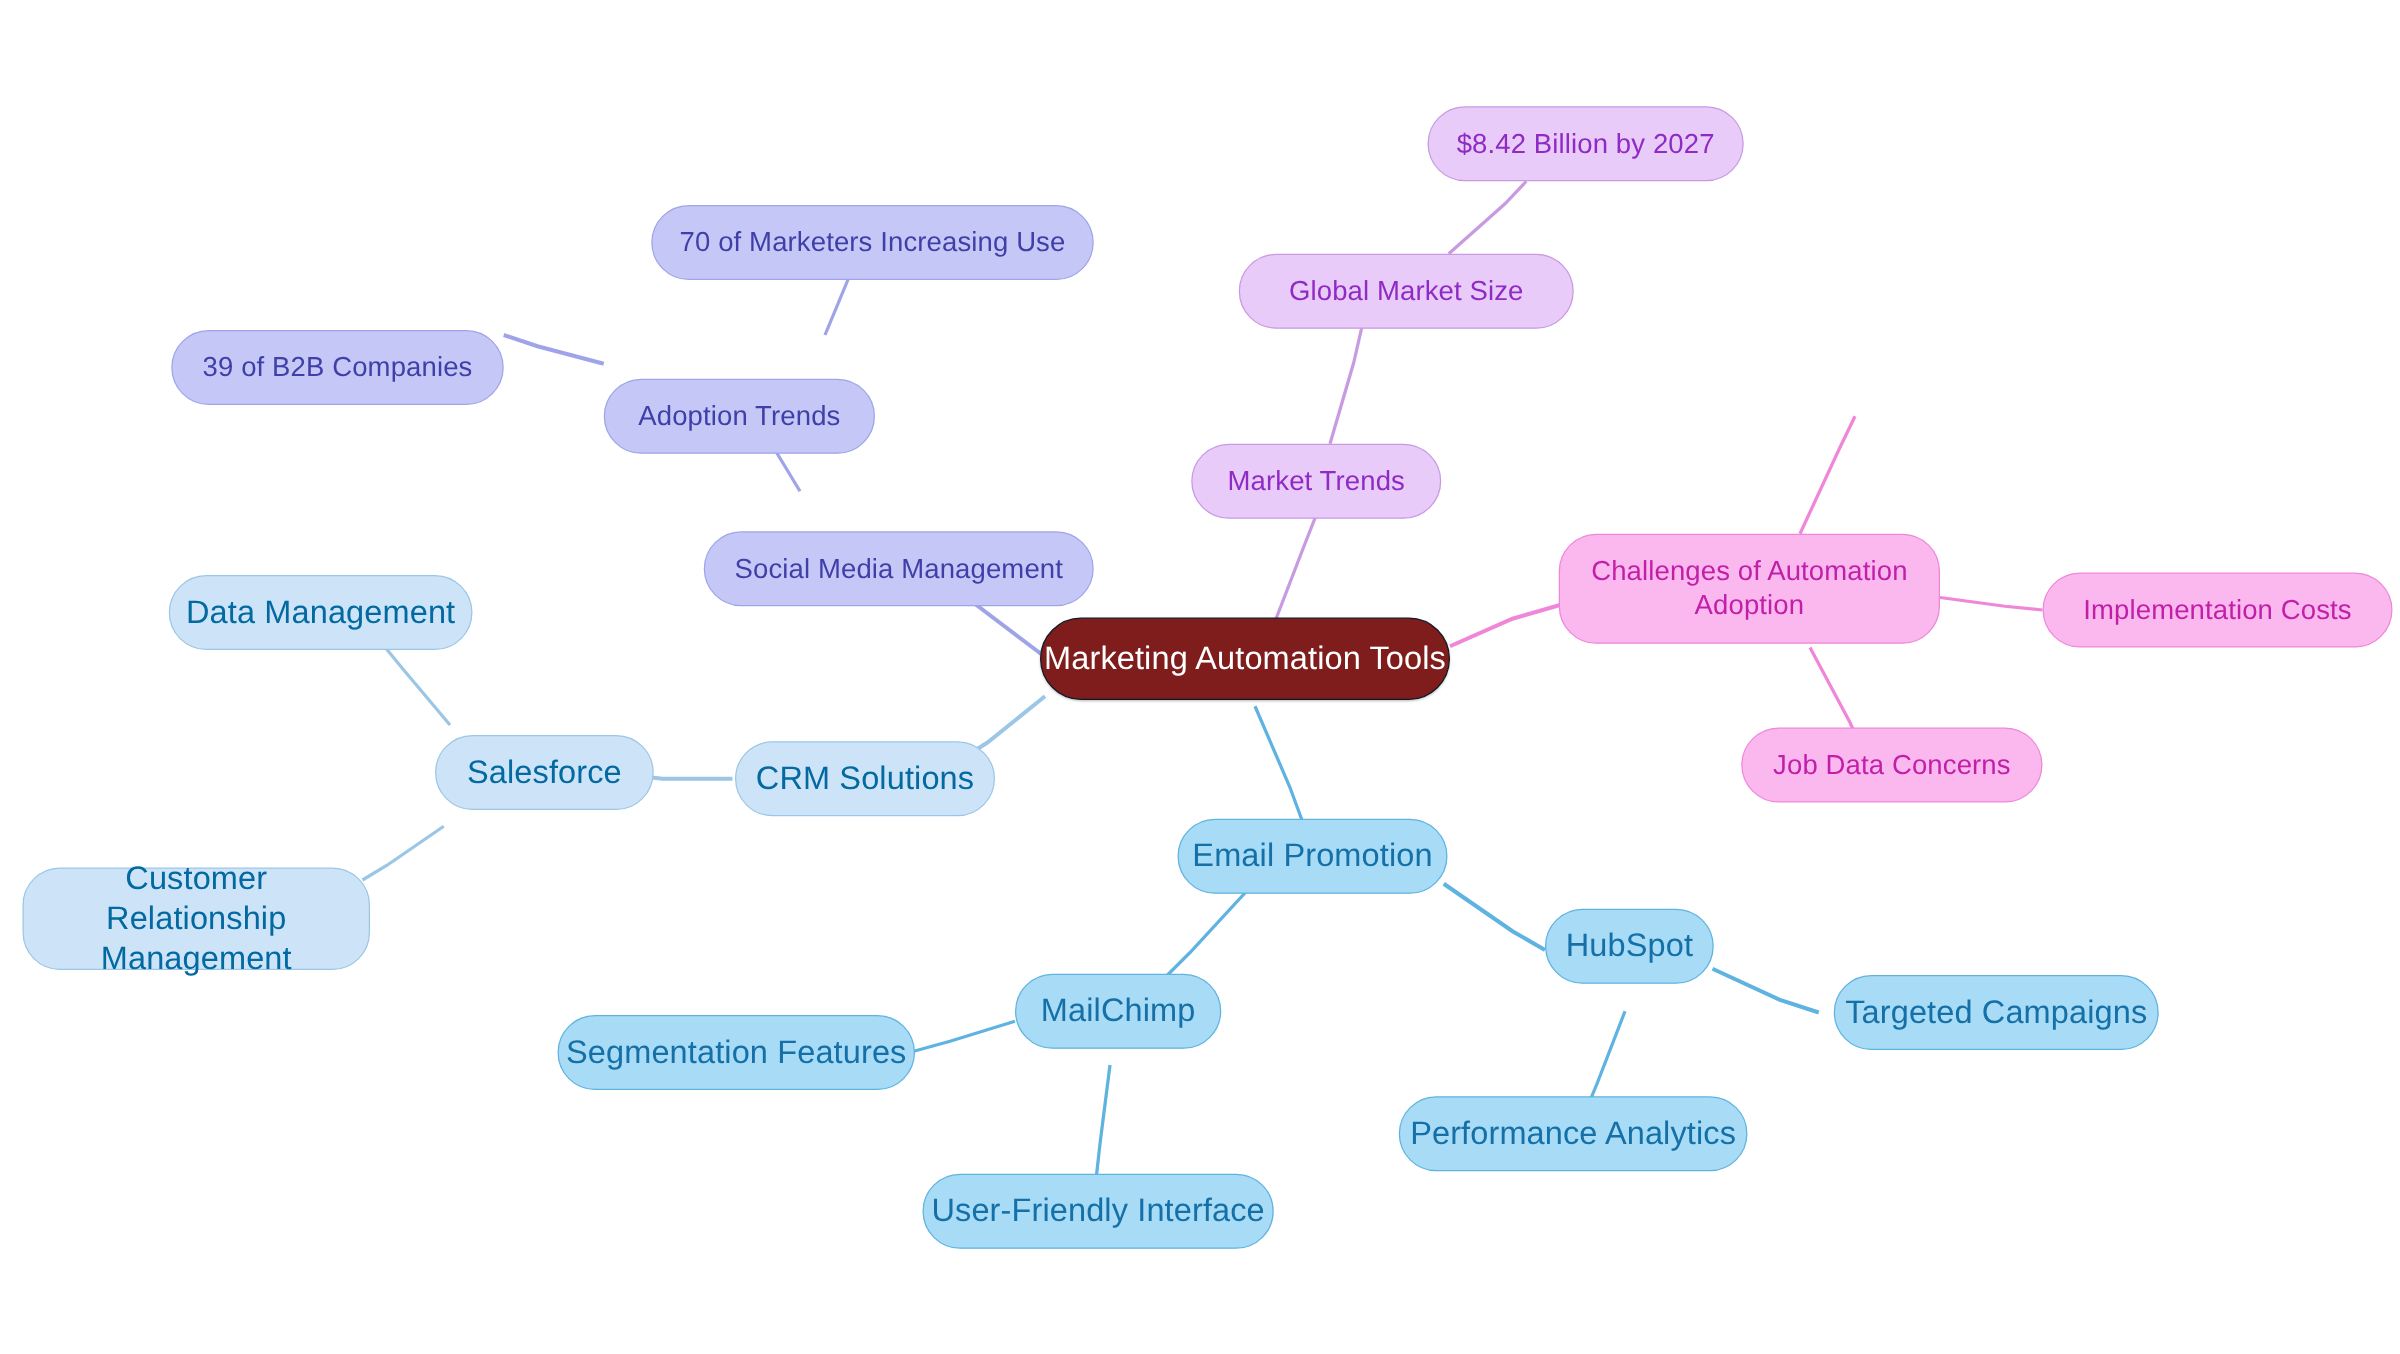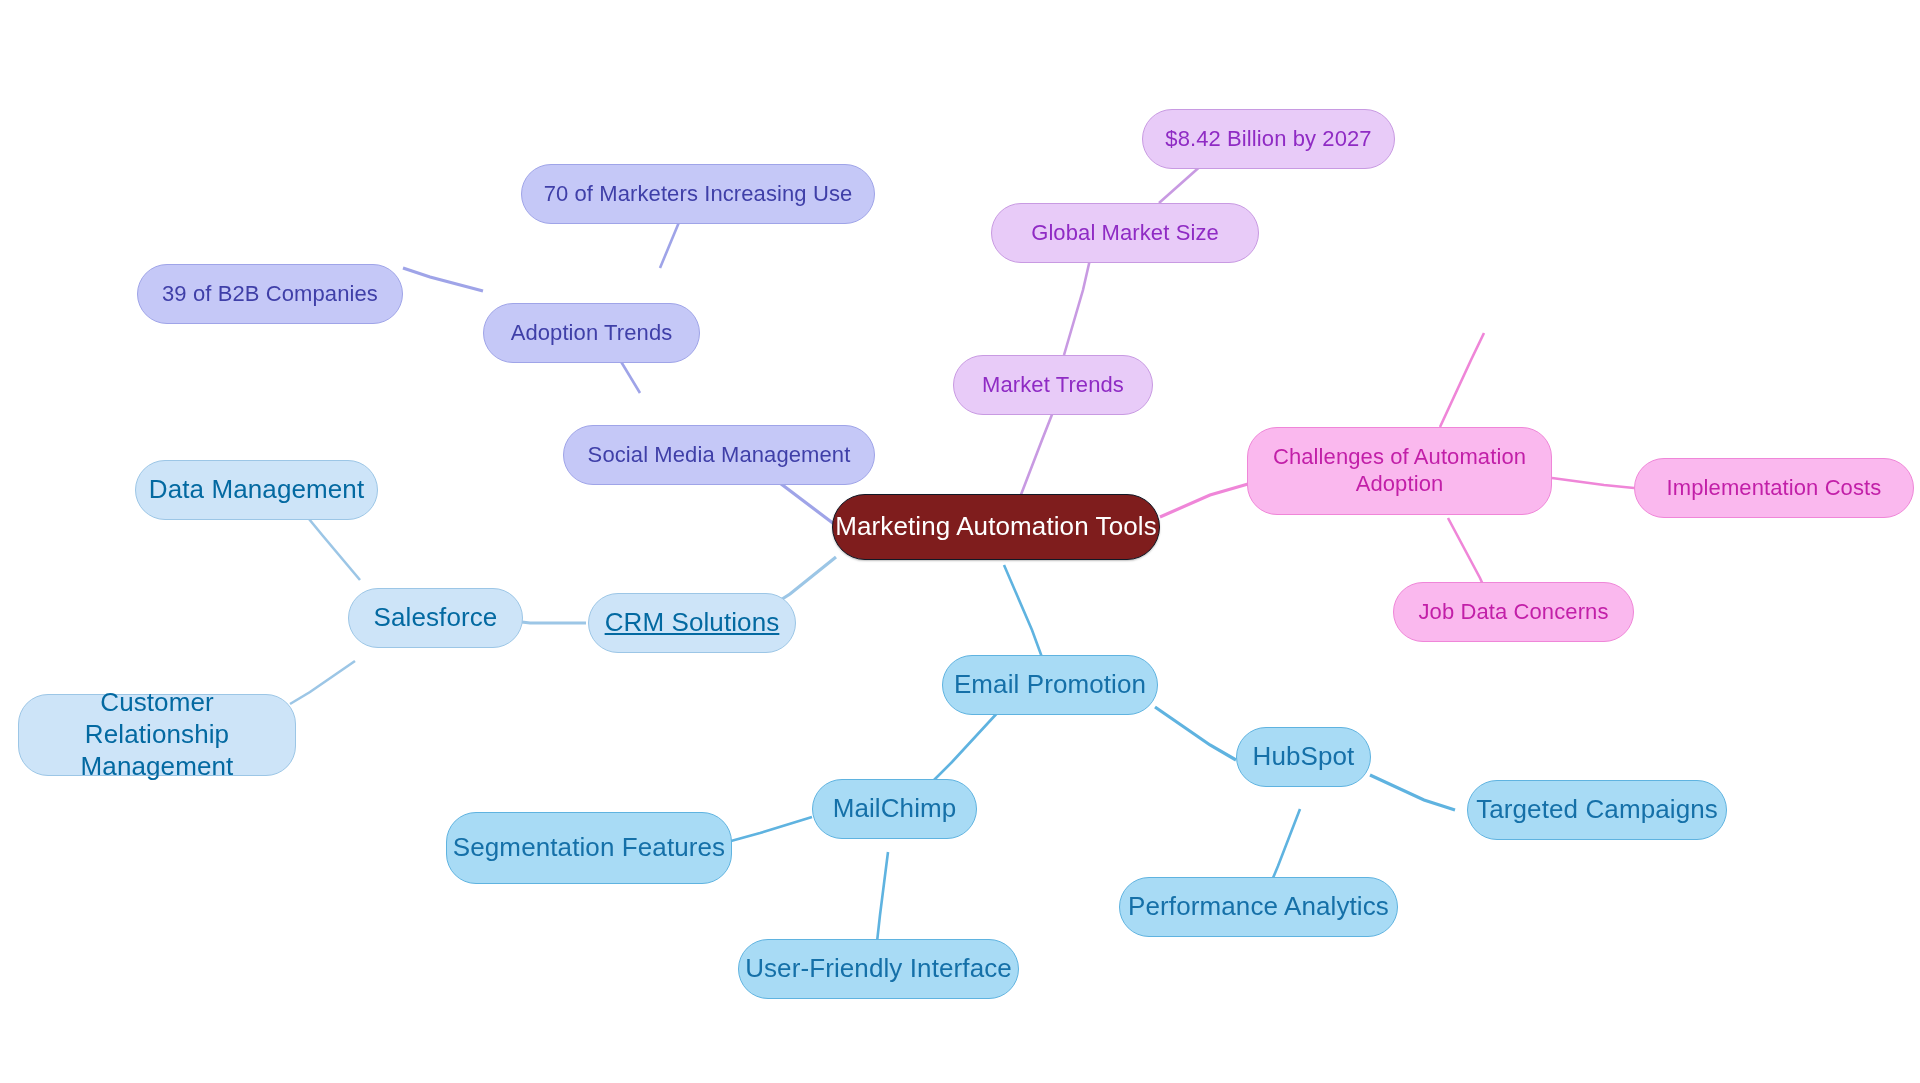--- a/index.html
+++ b/index.html
@@ -126,42 +126,42 @@
   <div class="node node-lav" style="left:483px; top:270px; width:217px; height:60px;">Adoption Trends</div>
 
   <div class="node node-lav" style="left:521px; top:131px; width:354px; height:60px;">70 of Marketers Increasing Use</div>
 
   <div class="node node-lav" style="left:137px; top:231px; width:266px; height:60px;">39 of B2B Companies</div>
 
   <div class="node node-lpurple" style="left:953px; top:355px; width:200px; height:60px;">Market Trends</div>
 
   <div class="node node-lpurple" style="left:991px; top:203px; width:268px; height:60px;">Global Market Size</div>
 
-  <div class="node node-lpurple" style="left:1142px; top:85px; width:253px; height:60px;margin-top:24px;">$8.42 Billion by 2027</div>
+  <div class="node node-lpurple" style="left:1142px; top:85px; width:253px; height:60px;">$8.42 Billion by 2027</div>
 
   <div class="node node-pink" style="left:1247px; top:427px; width:305px; height:88px; padding:0 24px;">Challenges of Automation Adoption</div>
 
 
   <div class="node node-pink" style="left:1634px; top:458px; width:280px; height:60px;">Implementation Costs</div>
 
   <div class="node node-pink" style="left:1393px; top:582px; width:241px; height:60px;">Job Data Concerns</div>
 
-  <div class="node node-lblue" style="left:588px; top:593px; width:208px; height:60px;text-decoration:underline;">CRM Solutions</div>
+  <div class="node node-lblue" style="left:588px; top:593px; width:208px; height:60px;">CRM Solutions</div>
 
   <div class="node node-lblue" style="left:348px; top:588px; width:175px; height:60px;">Salesforce</div>
 
   <div class="node node-lblue" style="left:135px; top:460px; width:243px; height:60px;">Data Management</div>
 
   <div class="node node-lblue" style="left:18px; top:694px; width:278px; height:82px; padding:0 20px;">Customer Relationship Management</div>
 
   <div class="node node-blue" style="left:942px; top:655px; width:216px; height:60px;">Email Promotion</div>
 
   <div class="node node-blue" style="left:812px; top:779px; width:165px; height:60px;">MailChimp</div>
 
-  <div class="node node-blue" style="left:446px; top:812px; width:286px; height:72px;">Segmentation Features</div>
+  <div class="node node-blue" style="left:446px; top:812px; width:286px; height:60px;">Segmentation Features</div>
 
   <div class="node node-blue" style="left:738px; top:939px; width:281px; height:60px;">User-Friendly Interface</div>
 
   <div class="node node-blue" style="left:1236px; top:727px; width:135px; height:60px;">HubSpot</div>
 
   <div class="node node-blue" style="left:1467px; top:780px; width:260px; height:60px;">Targeted Campaigns</div>
 
   <div class="node node-blue" style="left:1119px; top:877px; width:279px; height:60px;">Performance Analytics</div>
 
 </div>

